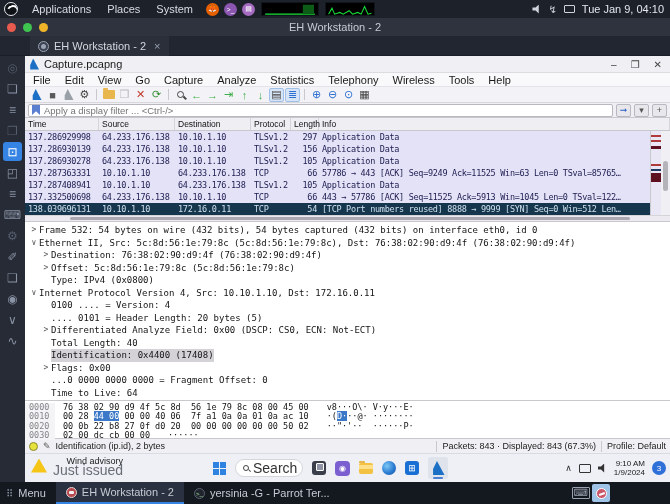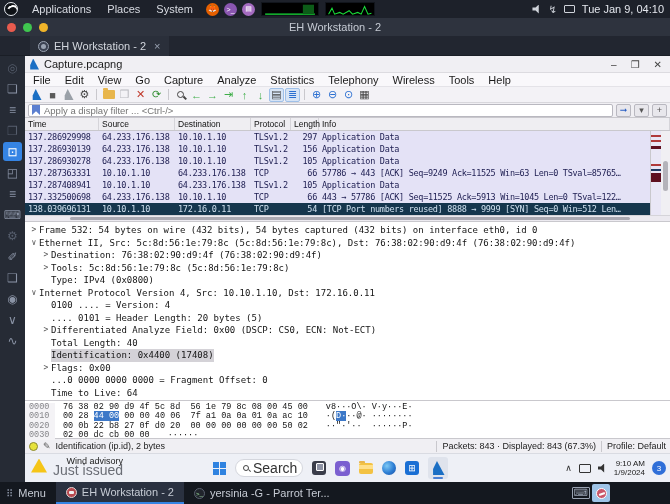--- a/index.html
+++ b/index.html
@@ -79,21 +79,21 @@
 
   
   .details { height:179px; background:#fff; border-top:1px solid #c9c8cd; padding-top:2px; font-family:"DejaVu Sans Mono", monospace; font-size:9px; color:#141414; overflow:hidden; position:relative; }
   .dl { height:12.5px; line-height:12.5px; white-space:pre; display:flex; }
   .dl .ar { width:10px; text-align:center; color:#555; font-size:8px; flex:none; }
   .ind0 { padding-left:4px; } .ind1 { padding-left:16px; }
   .dl.sel .tx { background:#d4d2d7; }
 
   
   .hexpane { height:38px; background:#fff; border-top:1px solid #c9c8cd; font-family:"DejaVu Sans Mono", monospace; font-size:8.5px; padding-top:2px; }
-  .hx { height:9.3px; line-height:9.3px; white-space:pre; display:flex;font-family:Liberation Mono, monospace; }
+  .hx { height:9.3px; line-height:9.3px; white-space:pre; display:flex; }
   .hx .off { width:30px; color:#86868a; background:#f4f3f6; padding-left:4px; flex:none; }
   .hx .bytes { padding-left:8px; color:#141414; }
   .hx .asc { padding-left:18px; color:#141414; }
   .hl { background:#3c78c8; color:#fff; }
 
   
   .ws-status { height:15px; background:#f0eff3; border-top:1px solid #c9c8cd; display:flex; align-items:center; font-size:9px; color:#222; padding:0 4px; gap:5px; }
   .expert { width:9px; height:9px; border-radius:50%; background:#e6e23c; border:1px solid #8a8830; }
   .pencil { color:#555; font-size:9px; }
   .st-sep { width:1px; height:11px; background:#c9c8cd; margin-left:auto; }
@@ -355,21 +355,21 @@
           </div>
       </div>
       <div class="hscroll">
           <div class="hthumb"></div>
         </div>
 
       <div class="details">
         <div class="dl ind0"><span class="ar">&gt;</span><span class="tx">Frame 532: 54 bytes on wire (432 bits), 54 bytes captured (432 bits) on interface eth0, id 0</span></div>
         <div class="dl ind0"><span class="ar">∨</span><span class="tx">Ethernet II, Src: 5c:8d:56:1e:79:8c (5c:8d:56:1e:79:8c), Dst: 76:38:02:90:d9:4f (76:38:02:90:d9:4f)</span></div>
         <div class="dl ind1"><span class="ar">&gt;</span><span class="tx">Destination: 76:38:02:90:d9:4f (76:38:02:90:d9:4f)</span></div>
-        <div class="dl ind1"><span class="ar">&gt;</span><span class="tx">Tools: 5c:8d:56:1e:79:8c (5c:8d:56:1e:79:8c)</span></div>
+        <div class="dl ind1"><span class="ar">&gt;</span><span class="tx">Offset: 5c:8d:56:1e:79:8c (5c:8d:56:1e:79:8c)</span></div>
         <div class="dl ind1"><span class="ar"></span><span class="tx">Type: IPv4 (0x0800)</span></div>
         <div class="dl ind0"><span class="ar">∨</span><span class="tx">Internet Protocol Version 4, Src: 10.10.1.10, Dst: 172.16.0.11</span></div>
         <div class="dl ind1"><span class="ar"></span><span class="tx">0100 .... = Version: 4</span></div>
         <div class="dl ind1"><span class="ar"></span><span class="tx">.... 0101 = Header Length: 20 bytes (5)</span></div>
         <div class="dl ind1"><span class="ar">&gt;</span><span class="tx">Differentiated Analyze Field: 0x00 (DSCP: CS0, ECN: Not-ECT)</span></div>
         <div class="dl ind1"><span class="ar"></span><span class="tx">Total Length: 40</span></div>
         <div class="dl ind1 sel"><span class="ar"></span><span class="tx">Identification: 0x4400 (17408)</span></div>
         <div class="dl ind1"><span class="ar">&gt;</span><span class="tx">Flags: 0x00</span></div>
         <div class="dl ind1"><span class="ar"></span><span class="tx">...0 0000 0000 0000 = Fragment Offset: 0</span></div>
         <div class="dl ind1"><span class="ar"></span><span class="tx">Time to Live: 64</span></div>

